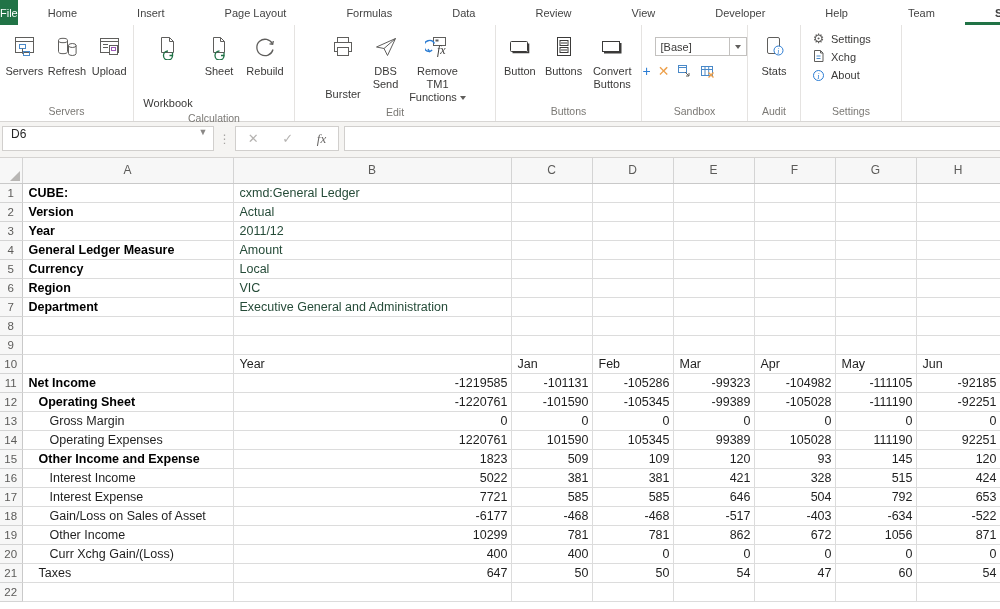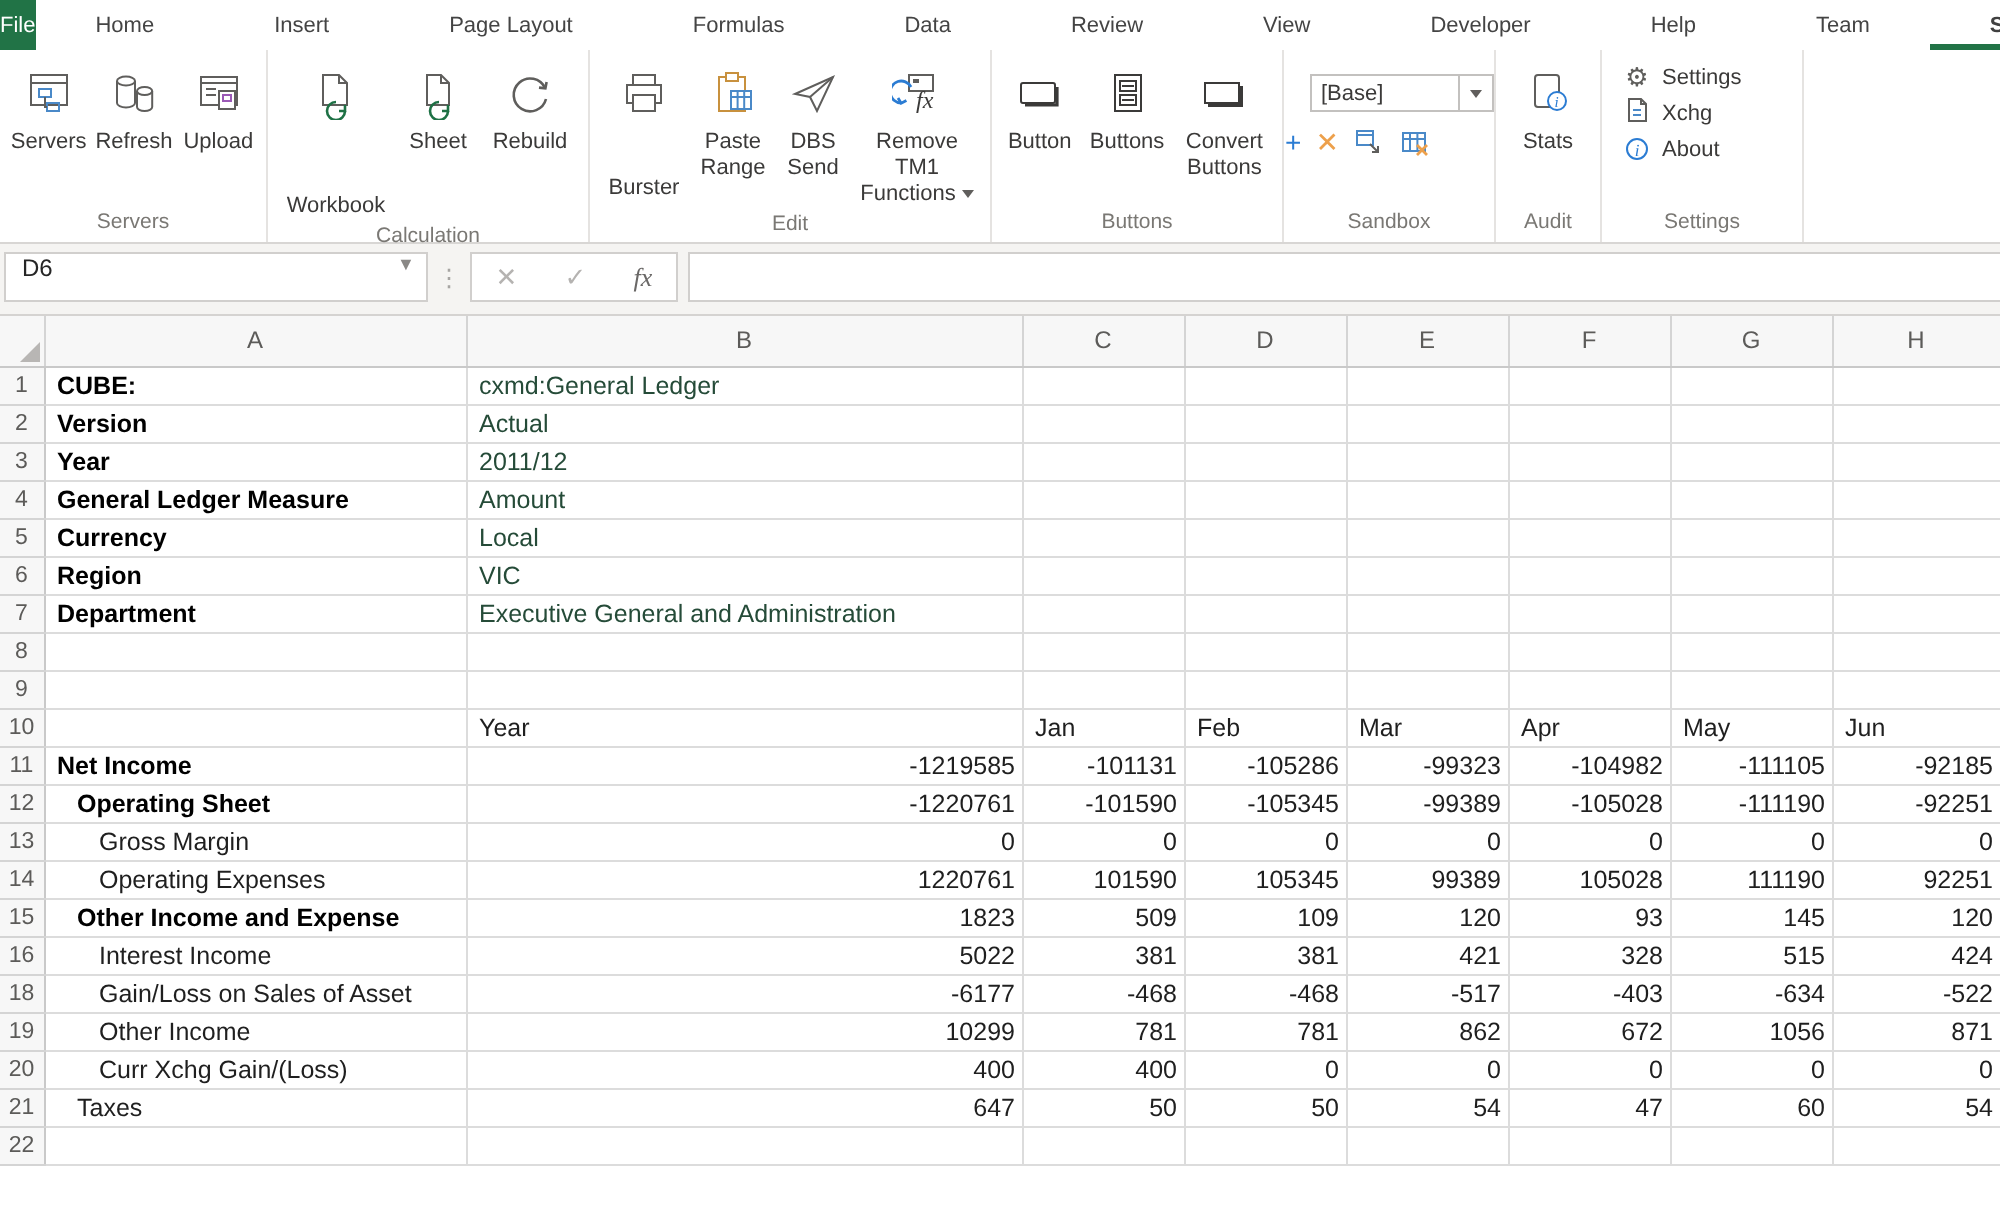--- a/index.html
+++ b/index.html
@@ -182,33 +182,20 @@
         <div class="bigbtn" style="width:47px;gap:23px;">
           <span class="bicon">
             <svg width="26" height="26" viewBox="0 0 26 26" fill="none">
               <rect x="7.5" y="3.5" width="11" height="5" stroke="#5f5e5c"></rect>
               <rect x="4.5" y="8.5" width="17" height="9" stroke="#5f5e5c"></rect>
               <rect x="7.5" y="13.5" width="11" height="8" stroke="#5f5e5c" fill="#fff"></rect>
             </svg>
           </span>
           <span class="blabel">Burster</span>
         </div>
-        <div class="bigbtn" style="width:42px;">
-          <span class="bicon">
-            <svg width="26" height="26" viewBox="0 0 26 26" fill="none">
-              <rect x="5.5" y="4.5" width="13" height="17" stroke="#c8913e"></rect>
-              <rect x="9" y="2.5" width="6" height="4" stroke="#c8913e" fill="#fff"></rect>
-              <rect x="11.5" y="11.5" width="10" height="9" stroke="#4a89c8" fill="#fff"></rect>
-              <line x1="11.5" y1="14.5" x2="21.5" y2="14.5" stroke="#4a89c8"></line>
-              <line x1="14.8" y1="11.5" x2="14.8" y2="20.5" stroke="#4a89c8"></line>
-              <line x1="18.1" y1="11.5" x2="18.1" y2="20.5" stroke="#4a89c8"></line>
-            </svg>
-          </span>
-          <span class="blabel">Paste Range</span>
-        </div>
         <div class="bigbtn" style="width:38px;">
           <span class="bicon">
             <svg width="26" height="26" viewBox="0 0 26 26" fill="none">
               <path d="M3.5 13 L22.5 4.5 L14.5 21.5 L11 14.5 Z" stroke="#5f5e5c"></path>
               <path d="M22.5 4.5 L11 14.5" stroke="#5f5e5c"></path>
             </svg>
           </span>
           <span class="blabel">DBS Send</span>
         </div>
         <div class="bigbtn" style="width:66px;">
@@ -556,20 +543,31 @@
             <td class="cell ind2">Interest Income</td>
             <td class="cell num">5022</td>
             <td class="cell num">381</td>
             <td class="cell num">381</td>
             <td class="cell num">421</td>
             <td class="cell num">328</td>
             <td class="cell num">515</td>
             <td class="cell num">424</td>
           </tr>
           <tr>
+            <td class="rowh">17</td>
+            <td class="cell ind2">Interest Expense</td>
+            <td class="cell num">7721</td>
+            <td class="cell num">585</td>
+            <td class="cell num">585</td>
+            <td class="cell num">646</td>
+            <td class="cell num">504</td>
+            <td class="cell num">792</td>
+            <td class="cell num">653</td>
+          </tr>
+          <tr>
             <td class="rowh">18</td>
             <td class="cell ind2">Gain/Loss on Sales of Asset</td>
             <td class="cell num">-6177</td>
             <td class="cell num">-468</td>
             <td class="cell num">-468</td>
             <td class="cell num">-517</td>
             <td class="cell num">-403</td>
             <td class="cell num">-634</td>
             <td class="cell num">-522</td>
           </tr>

